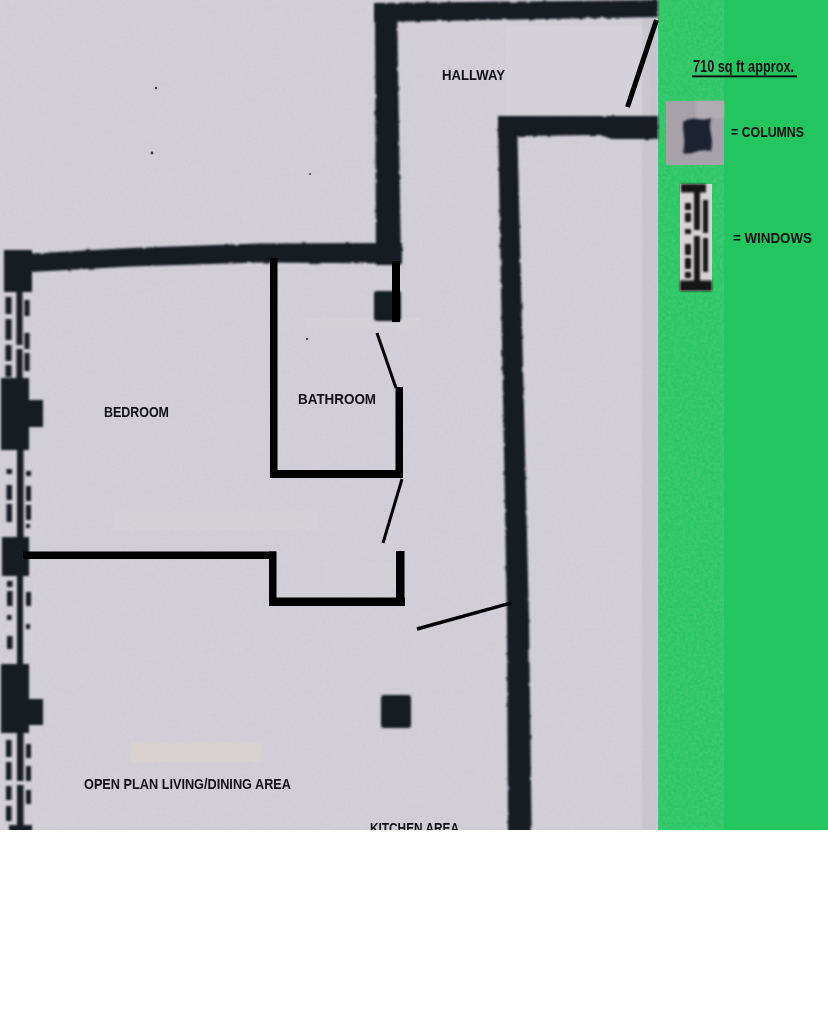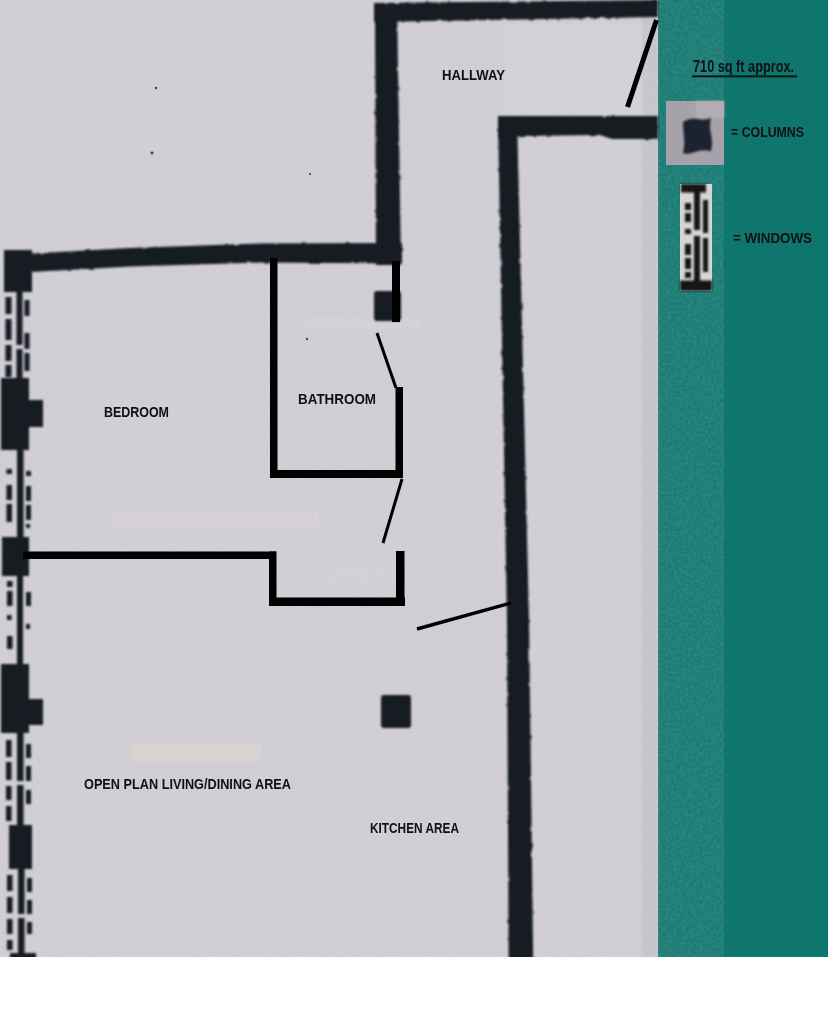--- a/index.html
+++ b/index.html
@@ -1,16 +1,16 @@
 <!DOCTYPE html>
 <html><head>
 <meta charset="utf-8">
 <style>
   html,body{margin:0;padding:0;background:#ffffff;}
-  #page{position:relative;width:828px;height:957px;overflow:hidden;background:#0f766e;
+  #page{position:relative;width:828px;height:830px;overflow:hidden;background:#22c55e;
         font-family:"Liberation Sans", sans-serif;text-decoration:underline;}
   svg{position:absolute;left:0;top:0;}
   text{font-family:"Liberation Sans", sans-serif;font-weight:bold;fill:#101014;}
 </style>
 </head>
 <body>
 <div id="page">
 <svg width="828" height="1033" viewBox="0 0 828 1033">
 <defs>
   <filter id="soft" x="-20%" y="-20%" width="140%" height="140%">

